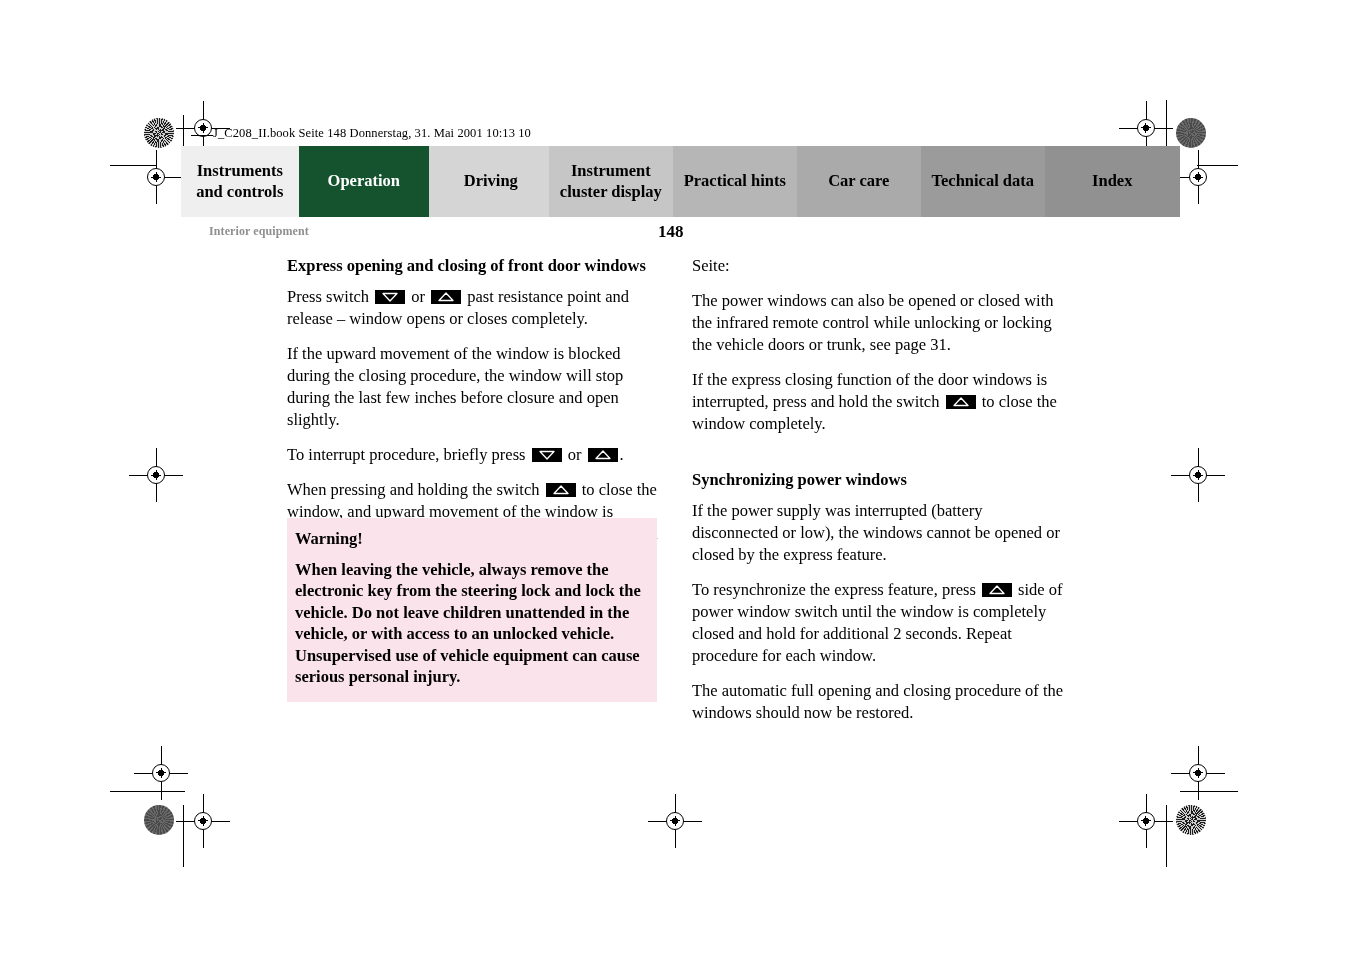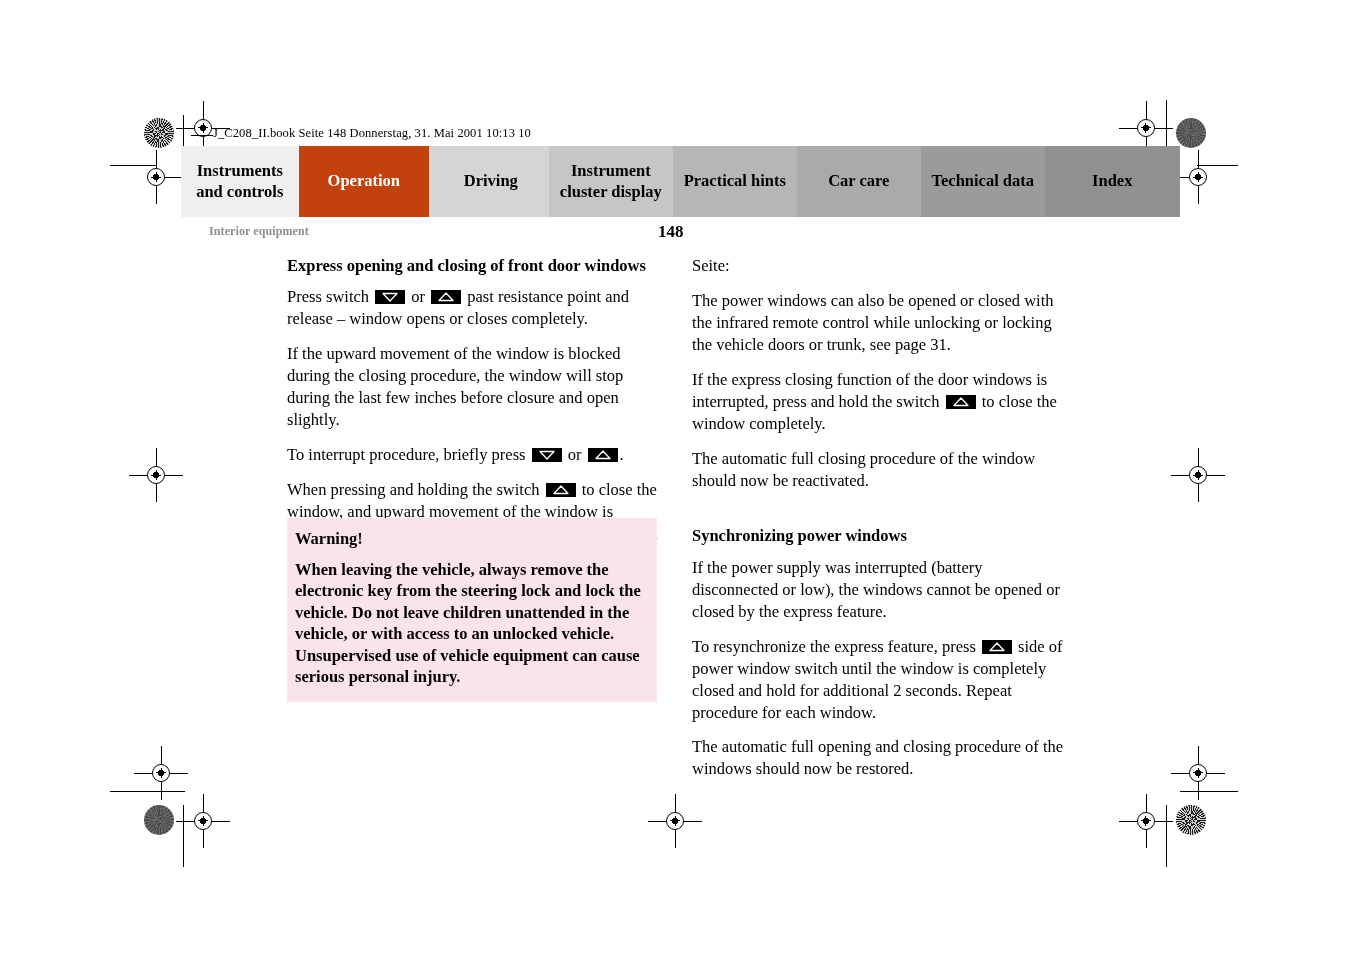--- a/index.html
+++ b/index.html
@@ -245,21 +245,21 @@
 <div class="rule" style="left:183px; top:805px; width:1px; height:62px;"></div>
 <div class="rule" style="left:1166px; top:100px; width:1px; height:68px;"></div>
 <div class="rule" style="left:1166px; top:805px; width:1px; height:62px;"></div>
 
 <div class="slug">J_C208_II.book  Seite 148  Donnerstag, 31. Mai 2001  10:13 10</div>
 
 <div class="tabbar">
   <div class="tab" style="background:#efefef; width:118px;">
       <span>Instruments and controls</span>
     </div>
-  <div class="tab active" style="background:#c2410c; width:131px;">
+  <div class="tab active" style="background:#14532d; width:131px;">
       <span>Operation</span>
     </div>
   <div class="tab" style="background:#d5d5d5; width:120px;padding-left:8px;">
       <span>Driving</span>
     </div>
   <div class="tab" style="background:#c6c6c6; width:125px;">
       <span>Instrument cluster display</span>
     </div>
   <div class="tab" style="background:#b6b6b6; width:124px;">
       <span>Practical hints</span>
@@ -315,21 +315,20 @@
   <p>Seite:</p>
 
   <p>The power windows can also be opened or closed with the infrared remote control while unlocking or locking the vehicle doors or trunk, see page 31.</p>
 
   <p>
     <span>If the express closing function of the door windows is interrupted, press and hold the switch </span><span class="sw"><svg width="30" height="14" viewBox="0 0 30 14">
           <polygon points="8,10.5 22,10.5 15,3" fill="none" stroke="#ffffff" stroke-width="1.3" stroke-linejoin="round"></polygon>
         </svg></span><span> to close the window completely.</span>
   </p>
 
-  <p>The automatic full closing procedure of the window should now be reactivated.</p>
 
   <h3 class="spaced">Synchronizing power windows</h3>
 
   <p>If the power supply was interrupted (battery disconnected or low), the windows cannot be opened or closed by the express feature.</p>
 
   <p>
     <span>To resynchronize the express feature, press </span><span class="sw"><svg width="30" height="14" viewBox="0 0 30 14">
           <polygon points="8,10.5 22,10.5 15,3" fill="none" stroke="#ffffff" stroke-width="1.3" stroke-linejoin="round"></polygon>
         </svg></span><span> side of power window switch until the window is completely closed and hold for additional 2 seconds. Repeat procedure for each window.</span>
   </p>

